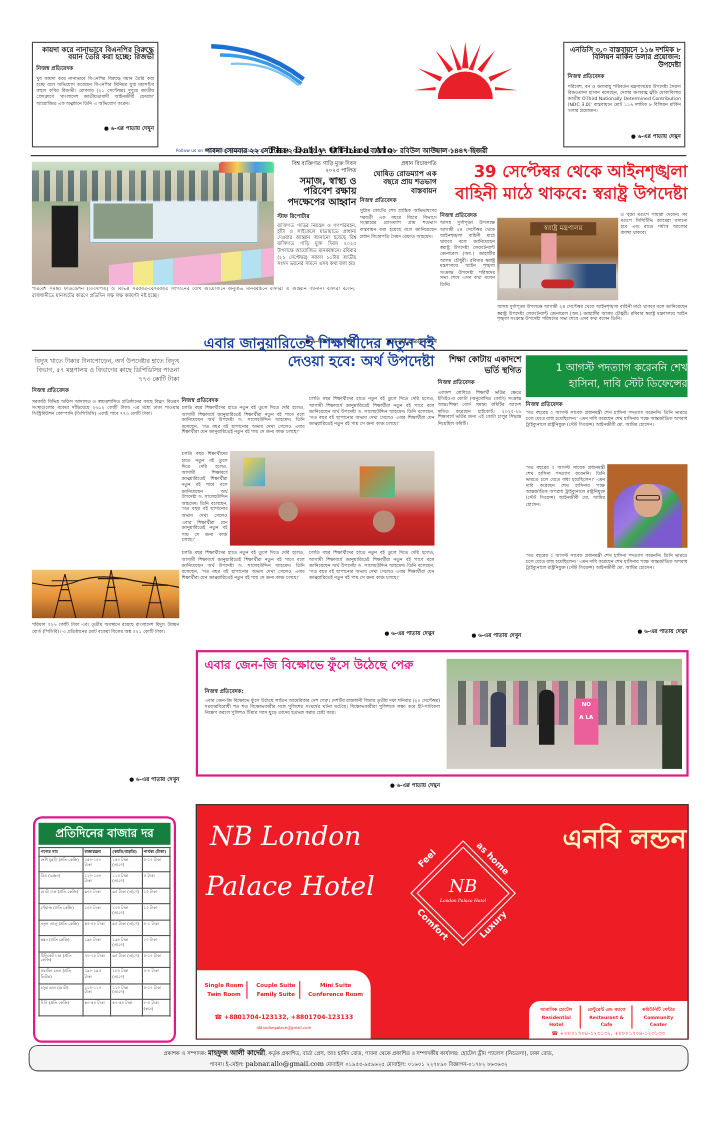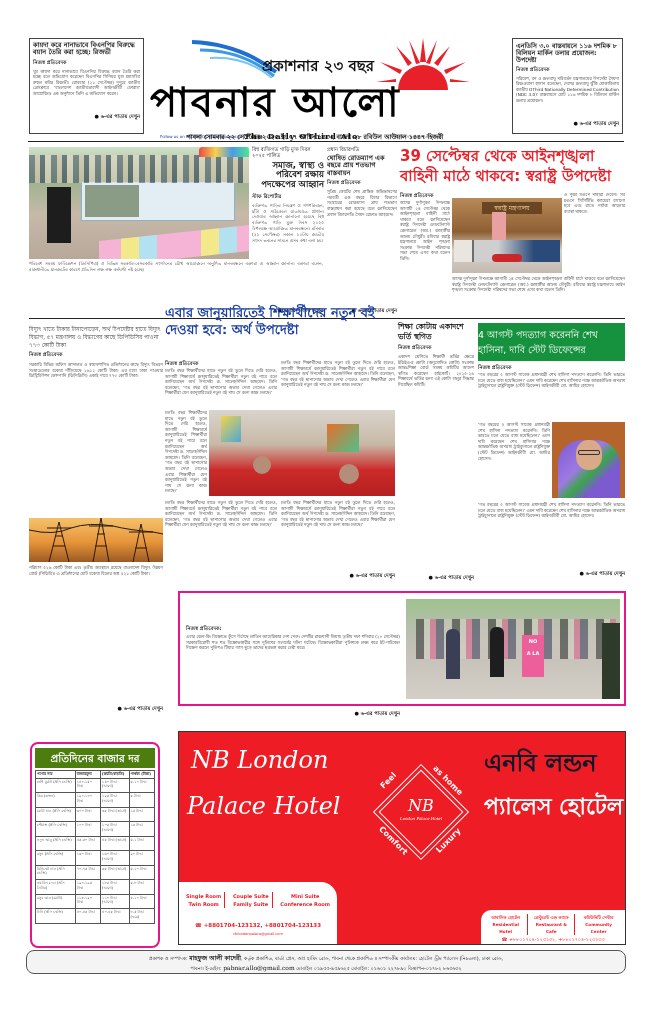--- a/index.html
+++ b/index.html
@@ -1,20 +1,20 @@
 <!DOCTYPE html>
 <html><head>
 <meta charset="utf-8">
 <style>
   * { box-sizing: border-box; margin: 0; padding: 0; }
   html, body { width: 652px; height: 1024px; background: #ffffff; overflow: hidden; }
   body { font-family: "DejaVu Sans", sans-serif; color: #111; position: relative; }
   .abs { position: absolute; }
   .box { border: 1px solid #444; background: #fff; }
-  .hl { font-family: "DejaVu Sans", sans-serif; font-weight: bold; line-height: 1.15; text-align: left; }
+  .hl { font-family: "DejaVu Sans", sans-serif; font-weight: bold; line-height: 1.15; text-align: right; }
   .byline { font-size: 5px; font-weight: bold; color: #222; }
   .body { font-size: 5px; line-height: 6.6px; color: #333; text-align: justify; overflow: hidden; }
   .cont { font-size: 5px; font-weight: bold; color: #111; text-align: right; }
   .photo { overflow: hidden; }
   .rule { background: #222; }
 </style>
 </head>
 <body>
 
 <div class="abs" style="left:150px;top:38px;width:330px;height:110px;">
@@ -32,22 +32,20 @@
       <polygon points="20,8 32,28 36,25"></polygon>
       <polygon points="74,8 58,25 62,28"></polygon>
       <polygon points="4,24 24,36 26,32"></polygon>
       <polygon points="90,24 68,32 70,36"></polygon>
       <polygon points="0,44 20,44 20,41"></polygon>
       <polygon points="94,44 74,41 74,44"></polygon>
       <polygon points="33,2 40,26 44,25"></polygon>
       <polygon points="61,2 50,25 54,26"></polygon>
     </g>
   </svg>
-  <div class="abs" style="left:112px;top:16px;font-size:15px;font-weight:bold;color:#111;">প্রকাশনার ২৩ বছর</div>
-  <div class="abs" style="left:0;top:40px;width:330px;font-size:40px;font-weight:bold;color:#000;letter-spacing:2px;line-height:48px;white-space:nowrap;">পাবনার আলো</div>
   <div class="abs" style="left:10px;top:96px;font-size:4px;color:#1a3fa0;">Follow us on FACEBOOK @dailypabnaralo</div>
   <div class="abs" style="left:94px;top:93px;font-family:'DejaVu Serif',serif;font-size:8px;font-weight:bold;letter-spacing:1px;">The Daily OThird Alo</div>
   <div class="abs" style="left:240px;top:96px;font-size:4px;color:#333;white-space:nowrap;">সম্পাদক : মাহফুজ আলী কাদেরী</div>
 </div>
 <div class="abs" style="left:150px;top:132px;width:330px;font-size:6.3px;font-weight:bold;white-space:nowrap;text-align:center;">পাবনা সোমবার ২২ সেপ্টেম্বর-২০২৫ ইং ০৭ আশ্বিন ১৪৩২ বাংলা ২৮ রবিউল আউয়াল ১৪৪৭ হিজরী</div>
 <div class="abs rule" style="left:28px;top:141px;width:596px;height:1px;"></div>
 
 <div class="abs box" style="left:29px;top:38px;width:115px;height:96px;padding:3px;">
   <div class="hl" style="font-size:6.5px;">কায়দা করে নানাভাবে বিএনপির বিরুদ্ধে বয়ান তৈরি করা হচ্ছে: রিজভী</div>
   <div class="byline" style="margin-top:2px;">নিজস্ব প্রতিবেদক</div>
@@ -142,51 +140,52 @@
   <div class="cont abs" style="left:116px;top:212px;width:114px;">● <span>৬-এর পাতায় দেখুন</span></div>
 </div>
 
 <div class="abs" style="left:398px;top:322px;width:76px;">
   <div class="hl" style="font-size:7.5px;line-height:10px;">শিক্ষা কোটায় একাদশে ভর্তি স্থগিত</div>
   <div class="byline" style="margin-top:2px;">নিজস্ব প্রতিবেদক</div>
   <div class="body" style="height:220px;margin-top:2px;font-size:4.2px;line-height:5.6px;">একাদশ শ্রেণিতে শিক্ষার্থী ভর্তির ক্ষেত্রে ইডিইও-র কোটা (অনুমোদিত কোটা) সংক্রান্ত আন্তঃশিক্ষা বোর্ড সমন্বয় কমিটির আদেশ স্থগিত করেছেন হাইকোর্ট। ২০২৫-২৬ শিক্ষাবর্ষে ভর্তির জন্য এই কোটা চালুর সিদ্ধান্ত নিয়েছিল কমিটি।</div>
   <div class="cont">● <span>৬-এর পাতায় দেখুন</span></div>
 </div>
 
-<div class="abs hl" style="left:478px;top:323px;width:147px;height:38px;background:#16923f;color:#fff;font-size:9.5px;font-weight:normal;line-height:15px;padding-top:4px;">4 আগস্ট পদত্যাগ করেননি শেখ হাসিনা, দাবি স্টেট ডিফেন্সের</div>
+<div class="abs hl" style="left:478px;top:323px;width:147px;height:38px;background:#16923f;color:#fff;font-size:9.5px;font-weight:normal;line-height:15px;padding-top:4px;">1 আগস্ট পদত্যাগ করেননি শেখ হাসিনা, দাবি স্টেট ডিফেন্সের</div>
 <div class="abs" style="left:478px;top:364px;width:147px;height:216px;">
   <div class="byline abs" style="left:0;top:0;">নিজস্ব প্রতিবেদক</div>
   <div class="body abs" style="left:0;top:8px;width:147px;height:48px;font-size:4.2px;line-height:5.6px;">'গত বছরের ৫ আগস্ট সাবেক প্রধানমন্ত্রী শেখ হাসিনা পদত্যাগ করেননি। তিনি ভারতে চলে যেতে বাধ্য হয়েছিলেন।' এমন দাবি করেছেন শেখ হাসিনার পক্ষে আন্তর্জাতিক অপরাধ ট্রাইব্যুনালে রাষ্ট্রনিযুক্ত (স্টেট ডিফেন্স) আইনজীবী মো. আমির হোসেন।</div>
   <div class="body abs" style="left:0;top:58px;width:72px;height:78px;font-size:4.2px;line-height:5.6px;">'গত বছরের ৫ আগস্ট সাবেক প্রধানমন্ত্রী শেখ হাসিনা পদত্যাগ করেননি। তিনি ভারতে চলে যেতে বাধ্য হয়েছিলেন।' এমন দাবি করেছেন শেখ হাসিনার পক্ষে আন্তর্জাতিক অপরাধ ট্রাইব্যুনালে রাষ্ট্রনিযুক্ত (স্টেট ডিফেন্স) আইনজীবী মো. আমির হোসেন।</div>
   <div class="abs photo" style="left:74px;top:58px;width:73px;height:76px;background:#b5642b;">
     <div class="abs" style="left:6px;top:18px;width:62px;height:58px;border-radius:40% 40% 0 0;background:linear-gradient(135deg,#7c5bd0 0%,#9d79e3 40%,#3aa64a 55%,#7c5bd0 70%);"></div>
     <div class="abs" style="left:24px;top:18px;width:26px;height:30px;border-radius:45%;background:#d9a98a;"></div>
     <div class="abs" style="left:26px;top:28px;width:22px;height:5px;border:1px solid #333;border-radius:2px;"></div>
   </div>
   <div class="body abs" style="left:0;top:138px;width:147px;height:68px;font-size:4.2px;line-height:5.6px;">'গত বছরের ৫ আগস্ট সাবেক প্রধানমন্ত্রী শেখ হাসিনা পদত্যাগ করেননি। তিনি ভারতে চলে যেতে বাধ্য হয়েছিলেন।' এমন দাবি করেছেন শেখ হাসিনার পক্ষে আন্তর্জাতিক অপরাধ ট্রাইব্যুনালে রাষ্ট্রনিযুক্ত (স্টেট ডিফেন্স) আইনজীবী মো. আমির হোসেন।</div>
   <div class="cont abs" style="left:0;top:206px;width:147px;">● <span>৬-এর পাতায় দেখুন</span></div>
 </div>
 
 <div class="abs" style="left:178px;top:591px;width:448px;height:115px;border:2px solid #e5168b;padding:3px;">
+  <div class="hl abs" style="left:6px;top:6px;width:214px;font-size:11px;color:#e5168b;text-align:left;white-space:nowrap;">এবার জেন-জি বিক্ষোভে ফুঁসে উঠেছে পেরু</div>
   <div class="abs" style="left:6px;top:22px;width:214px;">
     <span class="byline">নিজস্ব প্রতিবেদক:</span>
     <div class="body" style="height:76px;font-size:4.2px;line-height:5.6px;">এবার জেন-জি বিক্ষোভে ফুঁসে উঠেছে লাতিন আমেরিকার দেশ পেরু। দেশটির রাজধানী লিমায় তৃতীয় দফা শনিবার (২০ সেপ্টেম্বর) সরকারবিরোধী শত শত বিক্ষোভকারীর সঙ্গে পুলিশের সংঘর্ষের ঘটনা ঘটেছে। বিক্ষোভকারীরা পুলিশকে লক্ষ্য করে ইট-পাটকেল নিক্ষেপ করলে পুলিশও টিয়ার গ্যাস ছুড়ে তাদের ছত্রভঙ্গ করার চেষ্টা করে।</div>
     <div class="cont">● <span>৬-এর পাতায় দেখুন</span></div>
   </div>
   <div class="abs photo" style="left:226px;top:6px;width:214px;height:100px;background:linear-gradient(180deg,#9fc28d 0%,#b7bfae 30%,#c7c3ba 60%,#d4cfc7 100%);">
     <div class="abs" style="left:10px;top:20px;width:200px;height:40px;background:repeating-linear-gradient(90deg,#2a2a2a 0 8px,#d8d2c8 8px 14px,#e05a8a 14px 20px,#3a3a5a 20px 28px,#cfc7bd 28px 36px);opacity:.55;"></div>
     <div class="abs" style="left:116px;top:36px;width:22px;height:42px;background:#ec5f9a;color:#fff;font-size:5px;text-align:center;line-height:12px;font-weight:bold;">NO<br>A LA</div>
     <div class="abs" style="left:40px;top:30px;width:14px;height:50px;background:#3a3f55;border-radius:6px 6px 0 0;"></div>
     <div class="abs" style="left:84px;top:28px;width:14px;height:50px;background:#1e1e1e;border-radius:6px 6px 0 0;"></div>
     <div class="abs" style="left:196px;top:24px;width:18px;height:76px;background:#2e3a2a;"></div>
   </div>
 </div>
 
 <div class="abs" style="left:30px;top:742px;width:130px;height:206px;border:2px solid #e5168b;border-radius:8px;padding:4px 3px 3px;">
-  <div style="background:#4d7c0f;color:#fff;font-size:10.5px;font-weight:bold;text-align:center;height:20px;line-height:20px;white-space:nowrap;overflow:hidden;">প্রতিদিনের বাজার দর</div>
+  <div style="background:#15803d;color:#fff;font-size:10.5px;font-weight:bold;text-align:center;height:20px;line-height:20px;white-space:nowrap;overflow:hidden;">প্রতিদিনের বাজার দর</div>
   <table style="width:100%;border-collapse:collapse;margin-top:2px;font-size:3.6px;line-height:4.6px;">
     <thead>
         <tr id="mr-head">
           <th style="border: 0.5px solid rgb(85, 85, 85); font-weight: bold; text-align: left; padding: 1px;">পণ্যের নাম</th>
           <th style="border: 0.5px solid rgb(85, 85, 85); font-weight: bold; text-align: left; padding: 1px;">বাজারমূল্য</th>
           <th style="border: 0.5px solid rgb(85, 85, 85); font-weight: bold; text-align: left; padding: 1px;">(কমতি/বাড়তি)</th>
           <th style="border: 0.5px solid rgb(85, 85, 85); font-weight: bold; text-align: left; padding: 1px;">পার্থক্য (টাকা)</th>
         </tr>
       </thead>
     <tbody id="mr-body">
@@ -262,22 +261,21 @@
     <div class="abs" style="left:16px;top:16px;width:68px;height:68px;border:1px solid #fff;transform:rotate(45deg);"></div>
     <div class="abs" style="left:20px;top:20px;width:60px;height:60px;border:1px solid #fff;transform:rotate(45deg);"></div>
     <div class="abs" style="left:0;top:34px;width:100px;text-align:center;font-family:'DejaVu Serif',serif;font-style:italic;color:#fff;font-size:16px;">NB</div>
     <div class="abs" style="left:25px;top:54px;width:50px;text-align:center;font-family:'DejaVu Serif',serif;font-style:italic;color:#fff;font-size:4px;">London Palace Hotel</div>
     <div class="abs" style="left:8px;top:14px;color:#fff;font-size:8px;font-weight:bold;transform:rotate(-45deg);">Feel</div>
     <div class="abs" style="left:58px;top:14px;color:#fff;font-size:8px;font-weight:bold;transform:rotate(45deg);white-space:nowrap;">as home</div>
     <div class="abs" style="left:4px;top:74px;color:#fff;font-size:8px;font-weight:bold;transform:rotate(45deg);">Comfort</div>
     <div class="abs" style="left:62px;top:74px;color:#fff;font-size:8px;font-weight:bold;transform:rotate(-45deg);">Luxury</div>
   </div>
 
-  <div class="abs hl" style="left:305px;top:18px;width:140px;color:#0f172a;font-size:24px;">এনবি লন্ডন</div>
-  <div class="abs hl" style="left:305px;top:62px;width:140px;color:#fff;font-size:22px;">প্যালেস হোটেল</div>
+  <div class="abs hl" style="left:305px;top:18px;width:140px;color:#fef9c3;font-size:24px;">এনবি লন্ডন</div>
 
   <div class="abs" style="left:0;top:150px;width:158px;height:64px;background:#fff;border-radius:0 16px 0 0;">
     <div class="abs" id="svc-en" style="left:4px;top:10px;width:150px;display:flex;justify-content:space-between;">
         <div style="color: rgb(238, 28, 36); font-size: 5px; font-weight: bold; text-align: center; line-height: 8px; padding: 0px 3px; border-right: 0.5px solid rgb(238, 28, 36);">
           <div>Single Room</div>
           <div>Twin Room</div>
         </div>
         <div style="color: rgb(238, 28, 36); font-size: 5px; font-weight: bold; text-align: center; line-height: 8px; padding: 0px 3px; border-right: 0.5px solid rgb(238, 28, 36);">
           <div>Couple Suite</div>
           <div>Family Suite</div>

